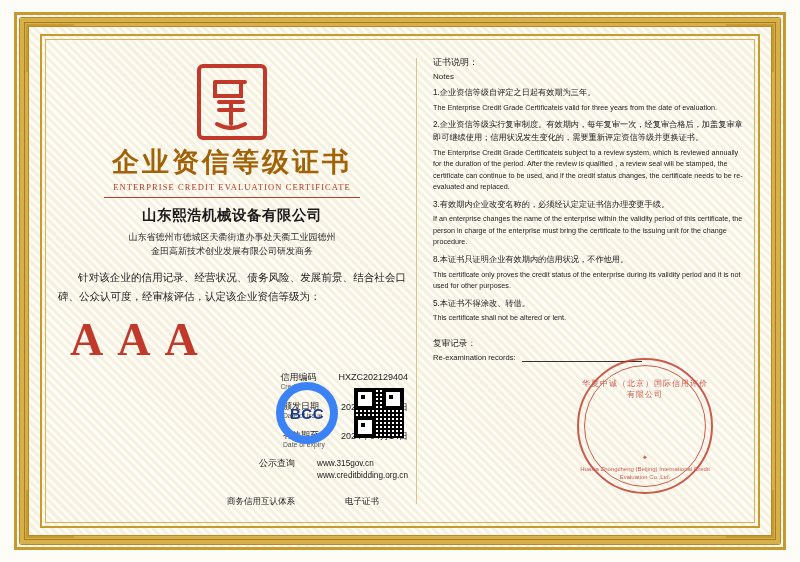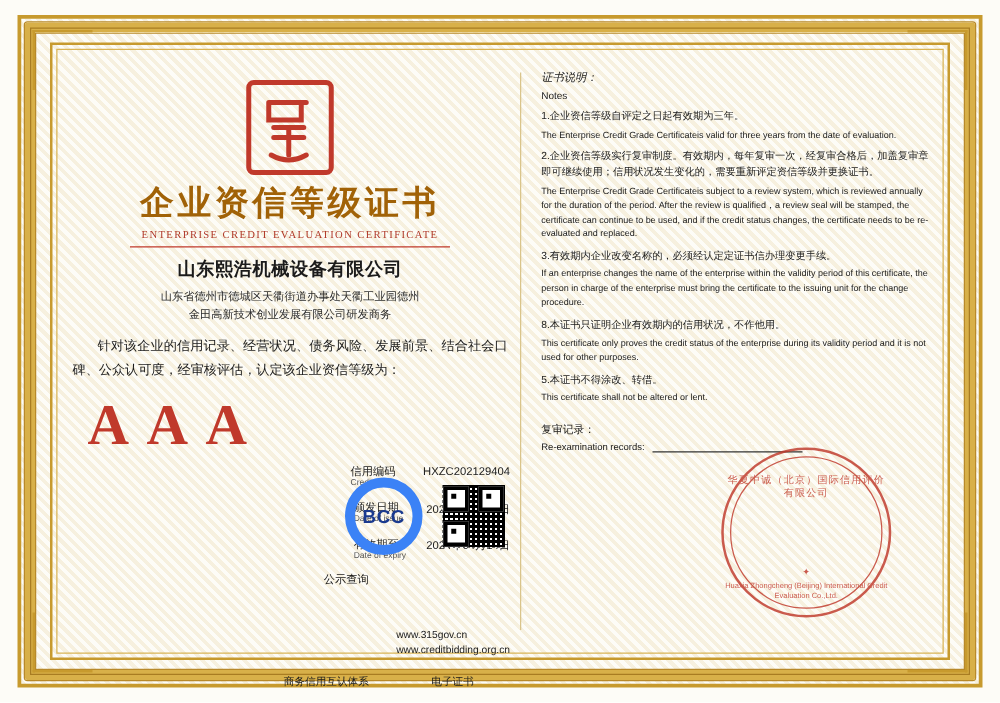--- a/index.html
+++ b/index.html
@@ -172,21 +172,21 @@
     flex: none;
     line-height: 1.25;
   }
   .meta-label .cn { display: block; font-size: 9px; }
   .meta-label .en { display: block; font-size: 6.8px; color: #555; }
   .meta-value {
     font-size: 9px;
     color: #1b1b1b;
     padding-top: 0px;
   }
-  .meta-value.small { font-size: 8.2px; line-height: 1.4; margin-top: 44px; }
+  .meta-value.small { font-size: 8.2px; line-height: 1.4; }
 
   
   .badges {
     position: absolute;
     right: 4px;
     top: 10px;
     display: flex;
     align-items: center;
     gap: 16px;
   }
@@ -219,21 +219,21 @@
   }
   .qr .finder::after {
     content:"";
     position:absolute; left:3px; top:3px; width:4px; height:4px; background:#000;
   }
   .qr .f1 { left: 1px; top: 1px; }
   .qr .f2 { right: 1px; top: 1px; }
   .qr .f3 { left: 1px; bottom: 1px; }
 
   
-  .notes-head .cn { font-size: 9px; color: #1b1b1b; font-style: italic; }
+  .notes-head .cn { font-size: 9px; color: #1b1b1b; }
   .notes-head .en { font-size: 8px; color: #1b1b1b; margin-top: 3px; }
   .note-item { margin-top: 6px; }
   .note-cn {
     font-size: 8.2px;
     color: #1b1b1b;
     line-height: 1.55;
   }
   .note-en {
     font-size: 7.2px;
     color: #1b1b1b;

